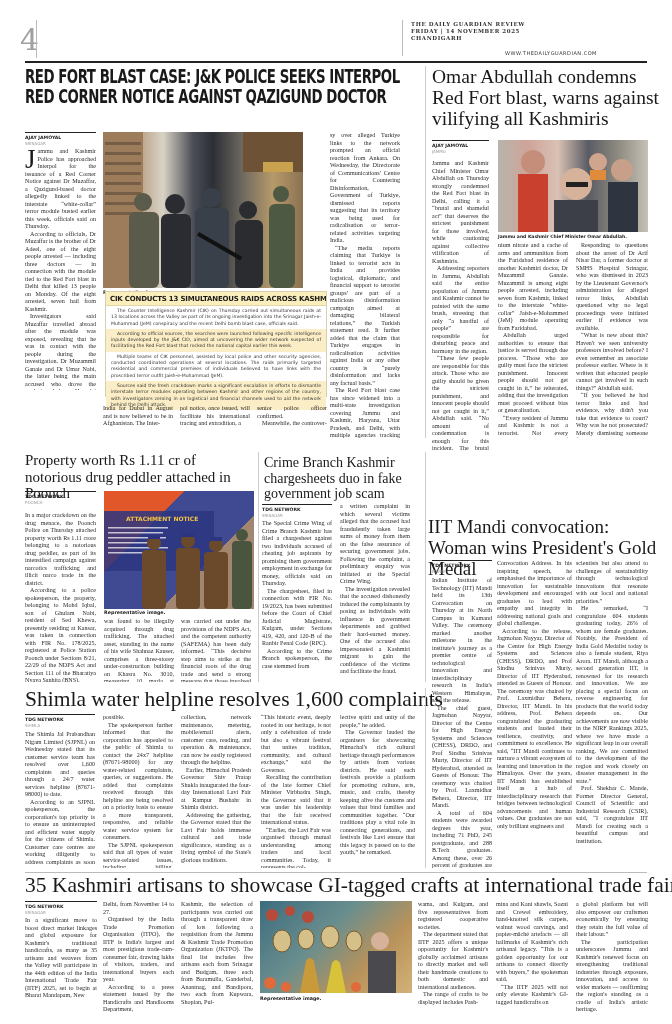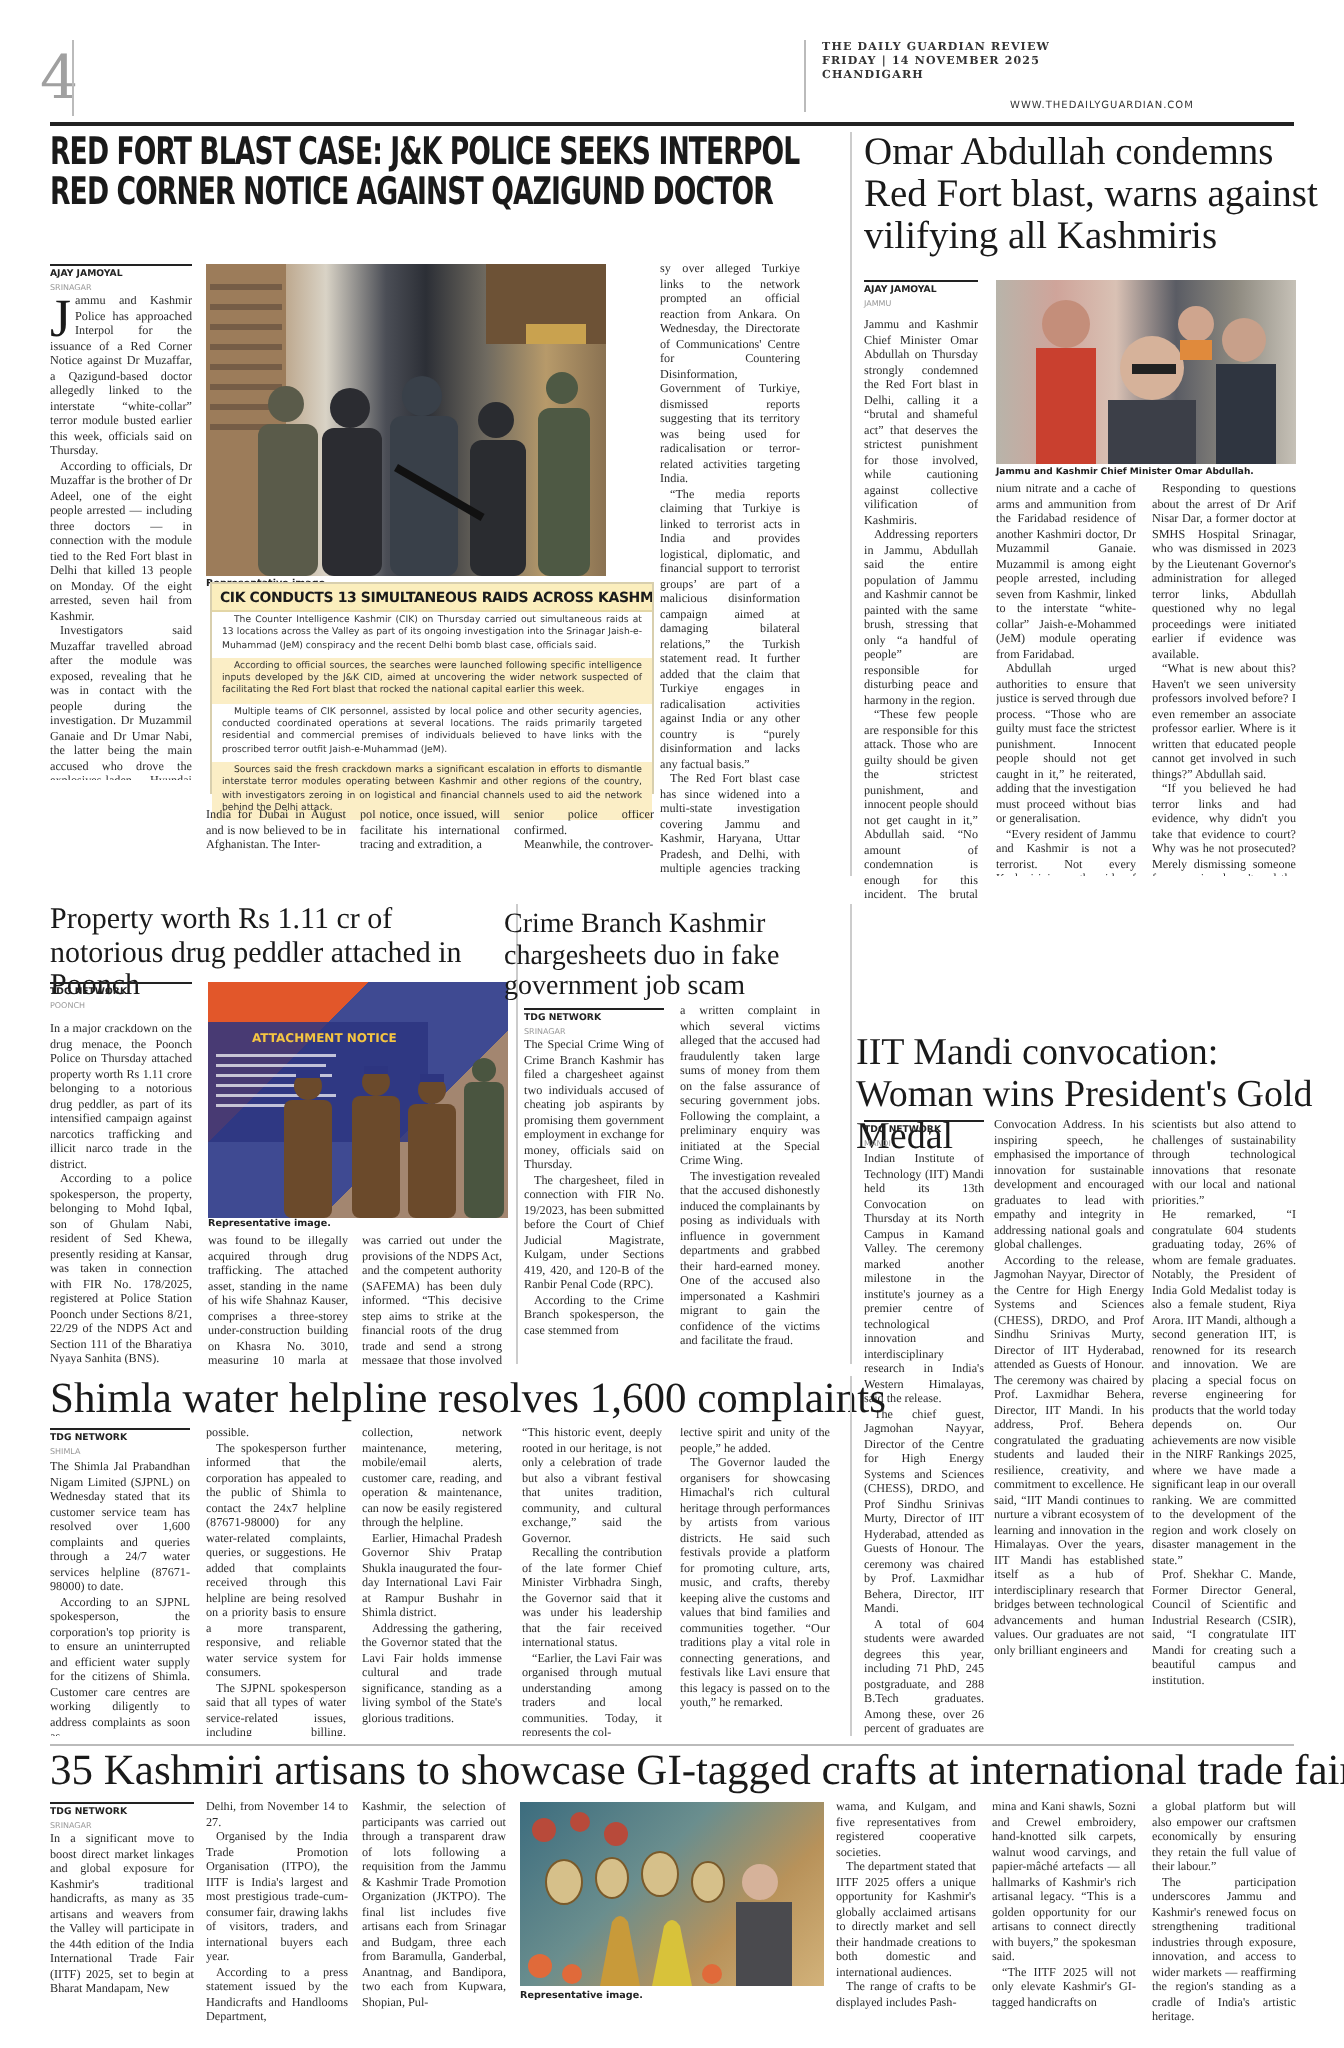--- a/index.html
+++ b/index.html
@@ -239,21 +239,21 @@
 <div class="abs col" style="left:104px; top:618px; width:70px; height:64px; overflow:hidden;">
   <p class="first">was found to be illegally acquired through drug trafficking. The attached asset, standing in the name of his wife Shahnaz Kauser, comprises a three-storey under-construction building on Khasra No. 3010, measuring 10 marla at Kansar, valued at approximately Rs 1.11 crore.</p>
 
 </div>
 <div class="abs col" style="left:181px; top:618px; width:70px; height:64px; overflow:hidden;">
   <p class="first">was carried out under the provisions of the NDPS Act, and the competent authority (SAFEMA) has been duly informed. “This decisive step aims to strike at the financial roots of the drug trade and send a strong message that those involved in narcotics trafficking will face both legal and financial consequences,”</p>
 </div>
 
 <div class="abs vrule" style="left:258px; top:452px; height:230px;"></div>
 
-<div class="abs hl-serif" style="left:252px; top:455px; width:160px; font-size:14px; line-height:15.5px;">Crime Branch Kashmir chargesheets duo in fake government job scam</div>
+<div class="abs hl-serif" style="left:264px; top:455px; width:160px; font-size:14px; line-height:15.5px;">Crime Branch Kashmir chargesheets duo in fake government job scam</div>
 <div class="abs byline" style="left:262px; top:504px; width:70px;">
   <span>TDG NETWORK</span>
   <span class="place">SRINAGAR</span>
 </div>
 <div class="abs col" style="left:262px; top:520px; width:70px; height:162px; overflow:hidden;">
   <p class="first">The Special Crime Wing of Crime Branch Kashmir has filed a chargesheet against two individuals accused of cheating job aspirants by promising them government employment in exchange for money, officials said on Thursday.</p>
   <p>The chargesheet, filed in connection with FIR No. 19/2023, has been submitted before the Court of Chief Judicial Magistrate, Kulgam, under Sections 419, 420, and 120-B of the Ranbir Penal Code (RPC).</p>
   <p>According to the Crime Branch spokesperson, the case stemmed from</p>
 </div>
 <div class="abs col" style="left:340px; top:503px; width:70px; height:179px; overflow:hidden;">

